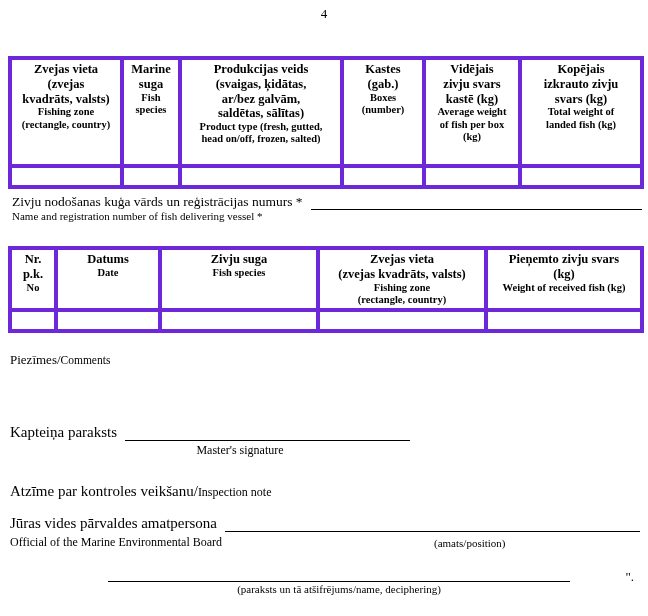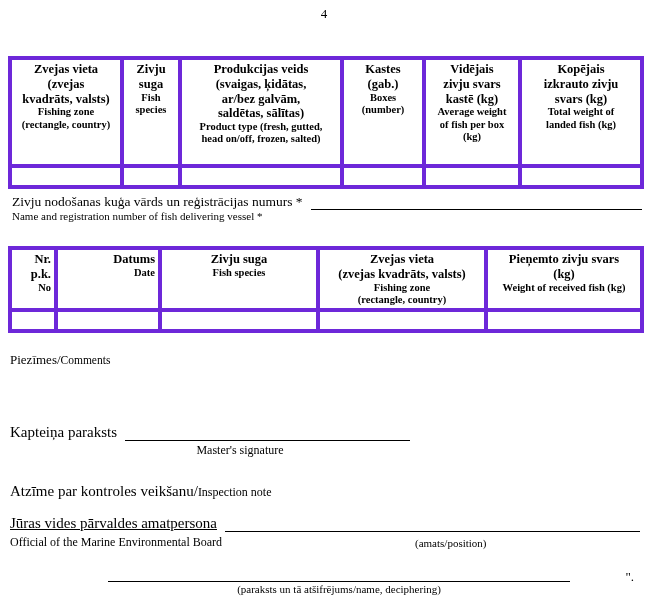--- a/index.html
+++ b/index.html
@@ -15,21 +15,21 @@
 
   table { border-collapse:collapse; table-layout:fixed; position:absolute; left:8px; }
   th, td { border:4px solid #6d28d9; vertical-align:top; text-align:center; padding:2px 3px; }
   .lv { font-size:12.5px; line-height:1.18; white-space:pre-line; }
   .en { font-size:10.5px; line-height:1.18; white-space:pre-line; }
   .t1 { top:56px; width:632px; }
   .t1 th { height:108px; }
   .t2 { top:246px; width:632px; }
   .t2 th { height:62px; }
   .empty-row td { height:21px; }
-  th.left { text-align:right; }
+  th.left { text-align:center; }
 
   .vessel { position:absolute; left:12px; top:194px; width:630px; }
   .row-flex { display:flex; align-items:flex-end; }
   .txt-lv { font-size:13.5px; white-space:nowrap; }
   .txt-en { font-size:11px; }
   .fill-line { flex:1; border-bottom:1px solid #000; margin-left:8px; height:16px; }
 
   .comments { position:absolute; left:10px; top:350px; }
   .comments .a { font-size:13px; }
   .comments .b { font-size:11.5px; }
@@ -39,24 +39,24 @@
   .starnote .en-line { font-size:11px; margin-left:14px; margin-top:2px; }
 
   .master { position:absolute; left:10px; top:424px; width:460px; }
   .big { font-size:15px; white-space:nowrap; }
   .sig-line { width:285px; border-bottom:1px solid #000; height:17px; margin-left:8px; }
   .master .txt-en { margin-top:2px; font-size:12px;text-align:center; }
 
   .inspection { position:absolute; left:10px; top:482px; }
   .inspection .b { font-size:12px; }
 
-  .official { position:absolute; left:10px; top:515px; width:630px;text-decoration:underline; }
+  .official { position:absolute; left:10px; top:515px; width:630px; }
   .official .sub { position:relative; margin-top:3px; height:16px; }
   .official .sub .txt-en { font-size:12px; position:absolute; left:0; top:0; }
-  .official .pos-label { position:absolute; left:405px; top:2px; font-size:11px; }
+  .official .pos-label { position:absolute; left:424px; top:2px; font-size:11px; }
 
   .bottom-sign { position:absolute; left:108px; top:566px; width:462px; }
   .bottom-sign .line { border-bottom:1px solid #000; height:16px; }
   .bottom-sign .label { text-align:center; font-size:11px; margin-top:1px; }
 
   .closing-quote { position:absolute; right:14px; top:569px; font-size:13px; }
 </style>
 </head>
 <body>
 
@@ -76,21 +76,21 @@
     <thead>
       <tr>
         <th>
           <div class="lv">Zvejas vieta
 (zvejas
 kvadrāts, valsts)</div>
           <div class="en">Fishing zone
 (rectangle, country)</div>
         </th>
         <th>
-          <div class="lv">Zivju
+          <div class="lv">Marine
 suga</div>
           <div class="en">Fish
 species</div>
         </th>
         <th>
           <div class="lv">Produkcijas veids
 (svaigas, ķidātas,
 ar/bez galvām,
 saldētas, sālītas)</div>
           <div class="en">Product type (fresh, gutted,

